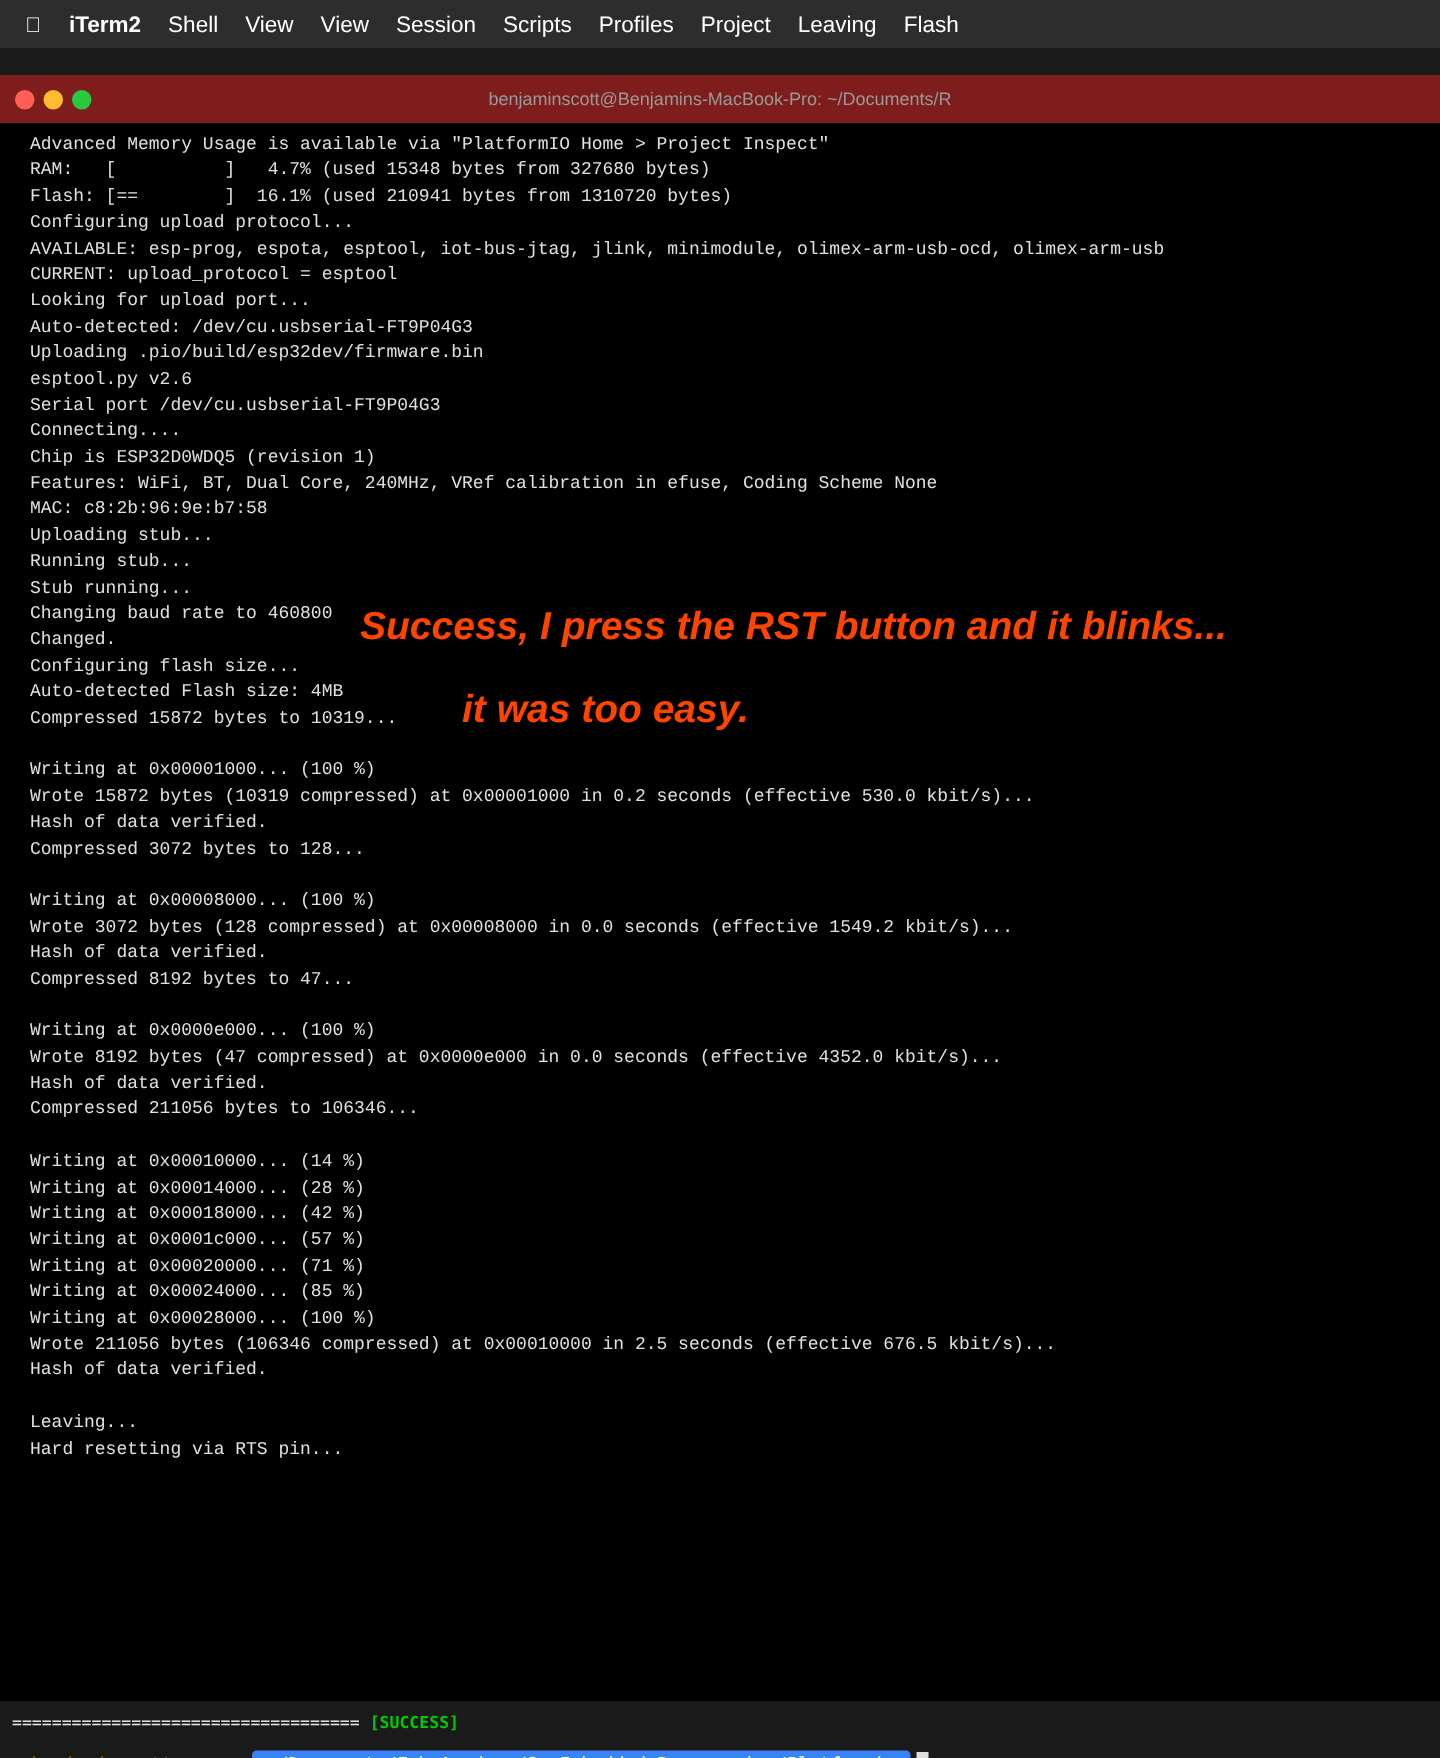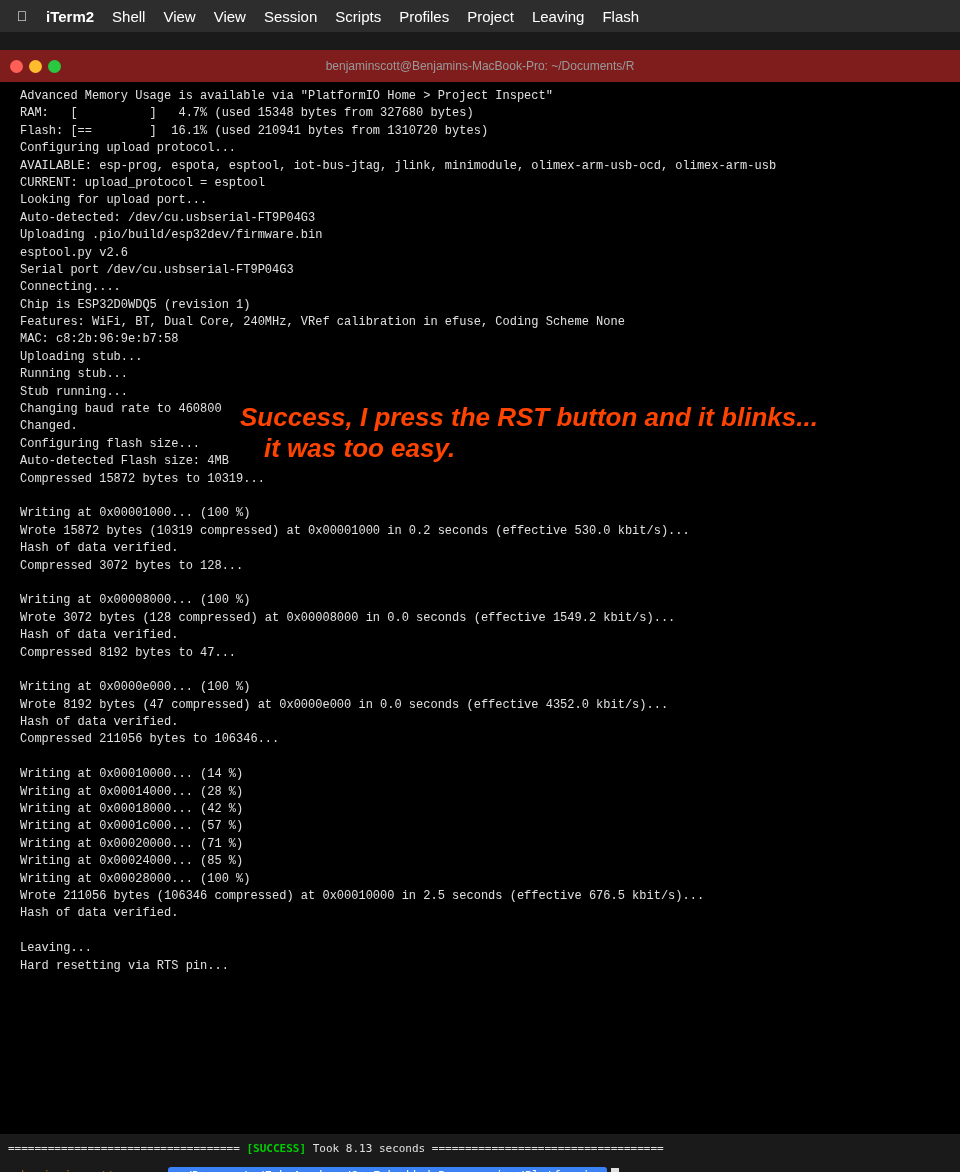--- a/index.html
+++ b/index.html
@@ -106,31 +106,31 @@
       pointer-events: none;
     }
 
     .success-line1 {
       color: #ff4400;
       font-family: -apple-system, BlinkMacSystemFont, 'SF Pro Text', sans-serif;
       font-size: 26px;
       font-weight: 700;
       font-style: italic;
       display: block;
-      margin-bottom: 0;
+      margin-bottom: 24px;
     }
 
     .success-line2 {
       color: #ff4400;
       font-family: -apple-system, BlinkMacSystemFont, 'SF Pro Text', sans-serif;
       font-size: 26px;
       font-weight: 700;
       font-style: italic;
       display: block;
-      margin-left: 24px;
+      margin-left: 68px;
     }
 
     
     .statusbar {
       height: 28px;
       background: #1a1a1a;
       display: flex;
       align-items: center;
       padding: 0 8px;
       font-family: 'Menlo', 'Monaco', monospace;
@@ -256,20 +256,19 @@
 Hard resetting via RTS pin...</div>
   <div class="success-overlay">
     <span class="success-line1">Success, I press the RST button and it blinks...</span>
     <span class="success-line2">it was too easy.</span>
   </div>
 </div>
 
 <div class="statusbar">
   <span>===================================</span>
   <span class="statusbar-success">&nbsp;<span>[SUCCESS]</span>&nbsp;</span>
-  <span> Took 8.13 seconds ===================================</span>
 </div>
 
 <div class="bottombar">
   <span class="prompt-user">benjaminscott</span>
   <span class="prompt-path">~/Documents/Fab Academy/8. Embedded Programming/Platformio</span>
   <span class="prompt-cursor">&nbsp;</span>
 </div>
 
 </body></html>

